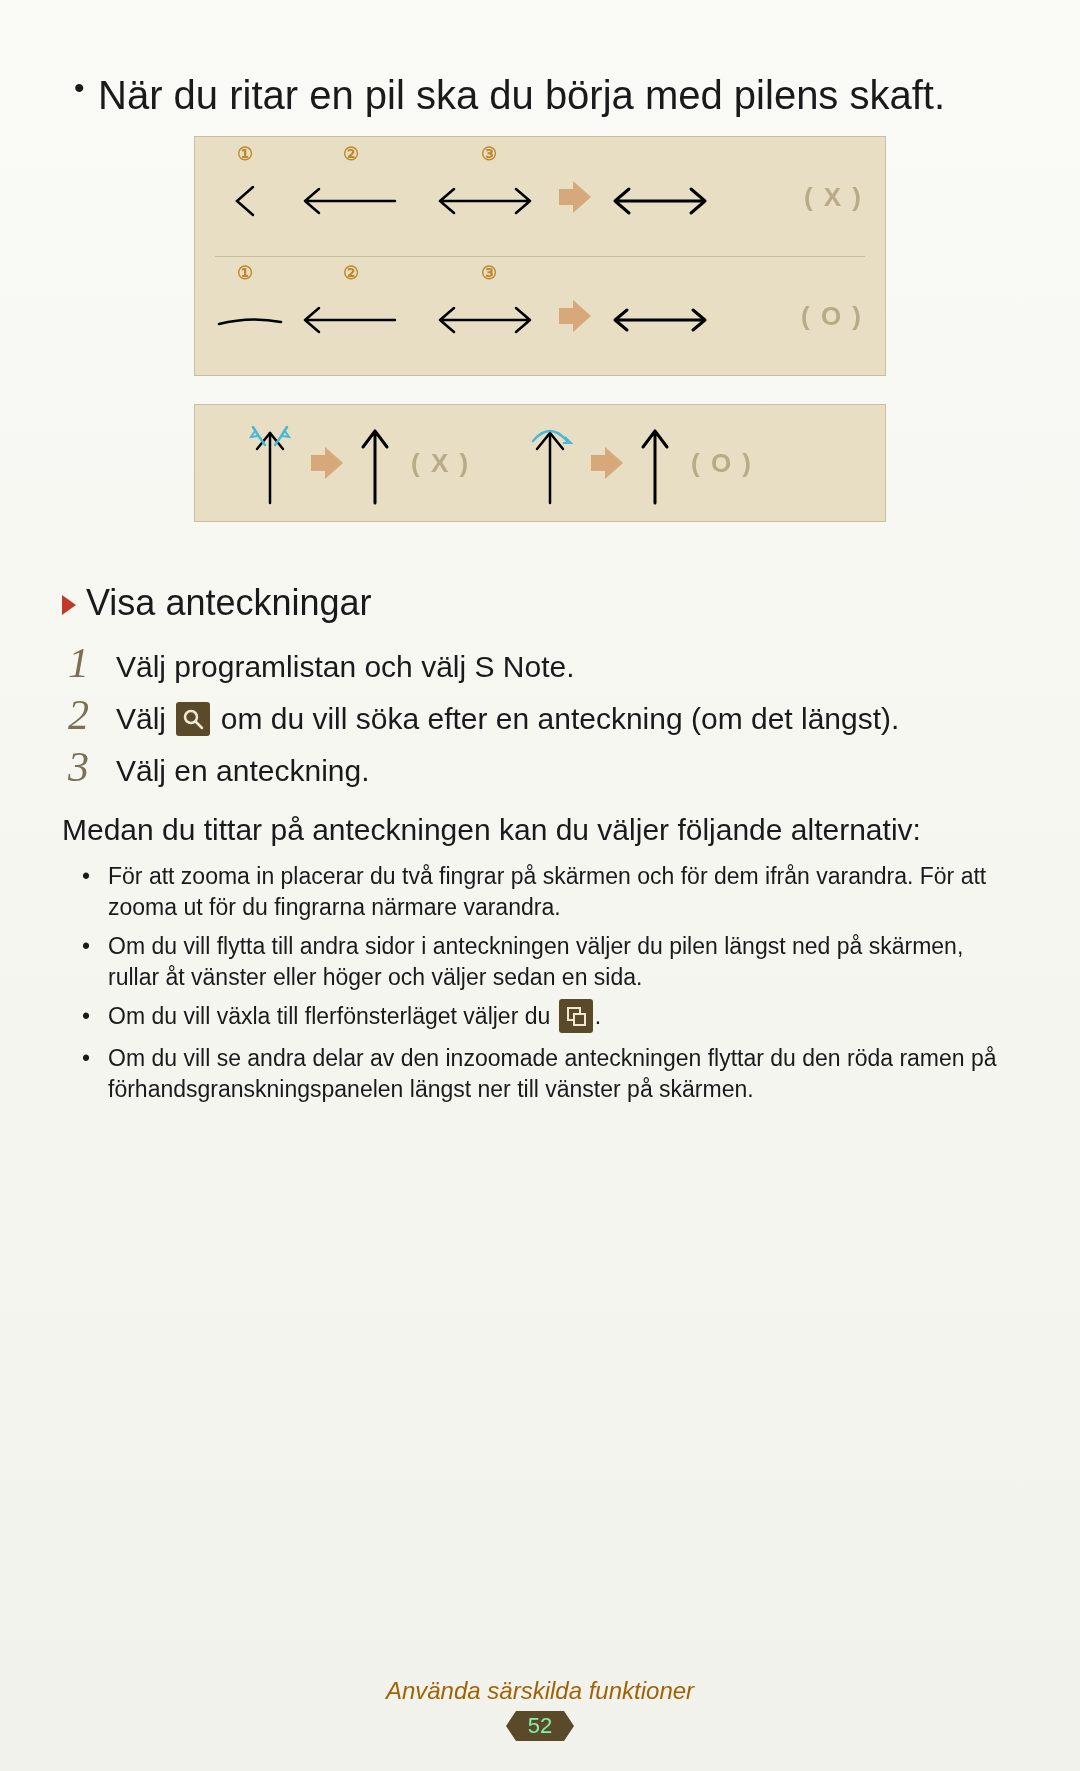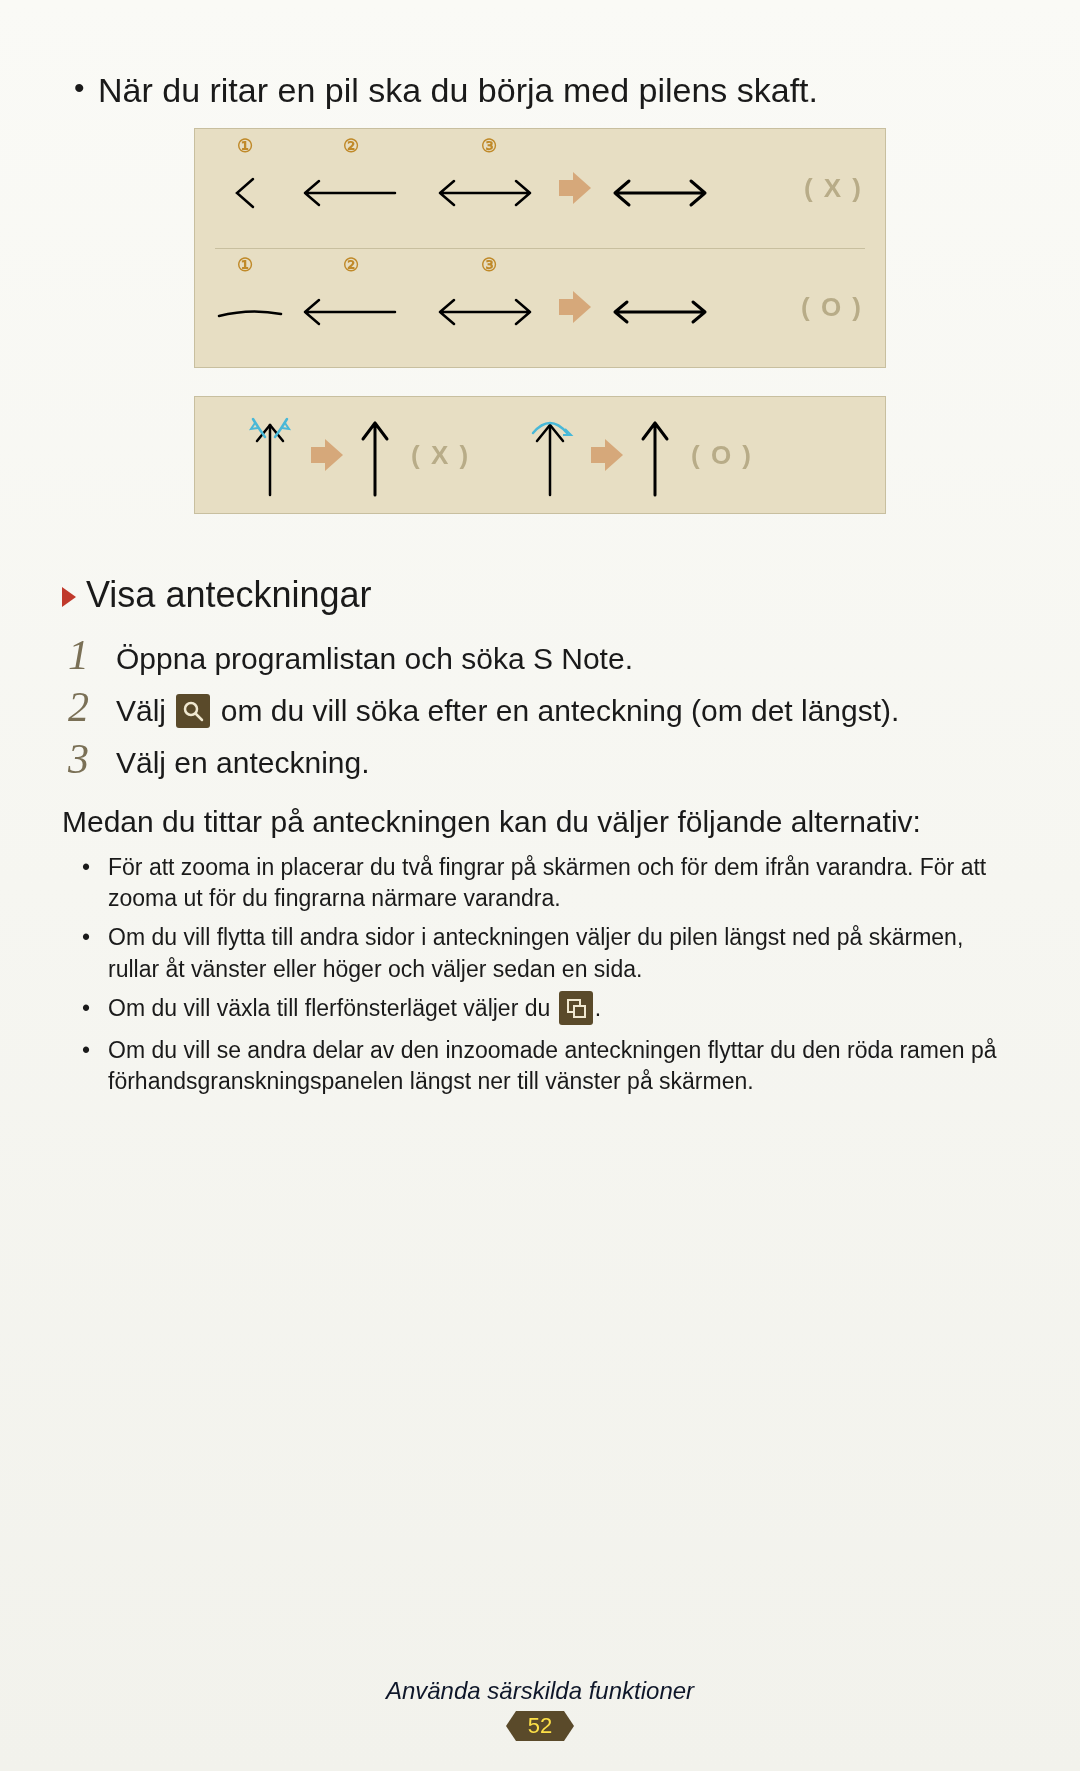--- a/index.html
+++ b/index.html
@@ -7,21 +7,21 @@
   body {
     background: linear-gradient(to bottom, #fafaf6 0%, #f2f2ec 100%);
     font-family: "Segoe UI", "Helvetica Neue", Arial, sans-serif;
     color: #1a1a1a;
     position: relative;
   }
   .page {
     padding: 68px 62px 0 62px;
   }
   .bullet-line {
-    font-size: 34px;
+    font-size: 40px;
     line-height: 1.35;
     margin-bottom: 14px;
     padding-left: 36px;
     position: relative;
   }
   .bullet-line::before {
     content: "•";
     position: absolute;
     left: 12px;
     top: 0;
@@ -143,27 +143,27 @@
 
   .footer {
     position: absolute;
     bottom: 30px;
     left: 0; right: 0;
     text-align: center;
   }
   .footer-title {
     font-style: italic;
     font-size: 24px;
-    color: #0f172a;
+    color: #a16207;
     margin-bottom: 6px;
   }
   .page-num {
     display: inline-block;
     background: #5a4a2a;
-    color: #fde047;
+    color: #86efac;
     font-size: 22px;
     padding: 2px 12px;
     position: relative;
   }
   .page-num::before, .page-num::after {
     content: "";
     position: absolute;
     top: 0;
     width: 0; height: 0;
     border-top: 15px solid transparent;
@@ -271,21 +271,21 @@
   </div>
 
   <div class="section-title">
     <div class="chev"></div>
     <h2>Visa anteckningar</h2>
   </div>
 
   <div class="num-step">
     <span class="num">1</span>
     <span class="txt">
-      <span>Öppna programlistan och söka </span><span class="bold">S Note</span><span>.</span>
+      <span>Välj programlistan och välj </span><span class="bold">S Note</span><span>.</span>
     </span>
   </div>
 
   <div class="num-step">
     <span class="num">2</span>
     <span class="txt">
       <span>Välj </span><span class="inline-icon">
         <svg width="22" height="22">
             <circle cx="9" cy="9" r="6" stroke="#f0e8d0" stroke-width="2.5" fill="none"></circle>
             <line x1="14" y1="14" x2="20" y2="20" stroke="#f0e8d0" stroke-width="2.5" stroke-linecap="round"></line>

